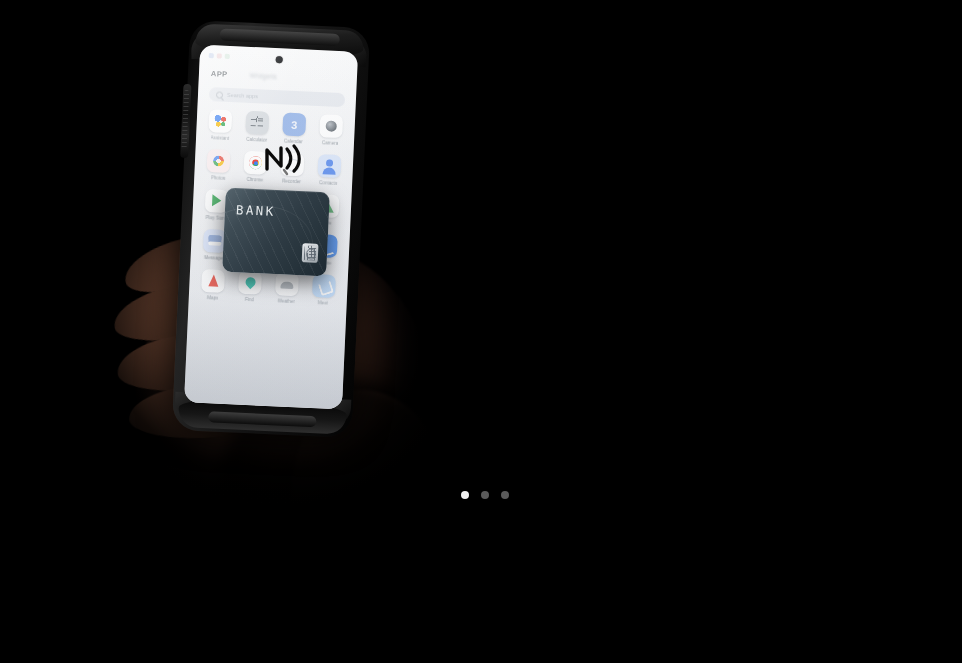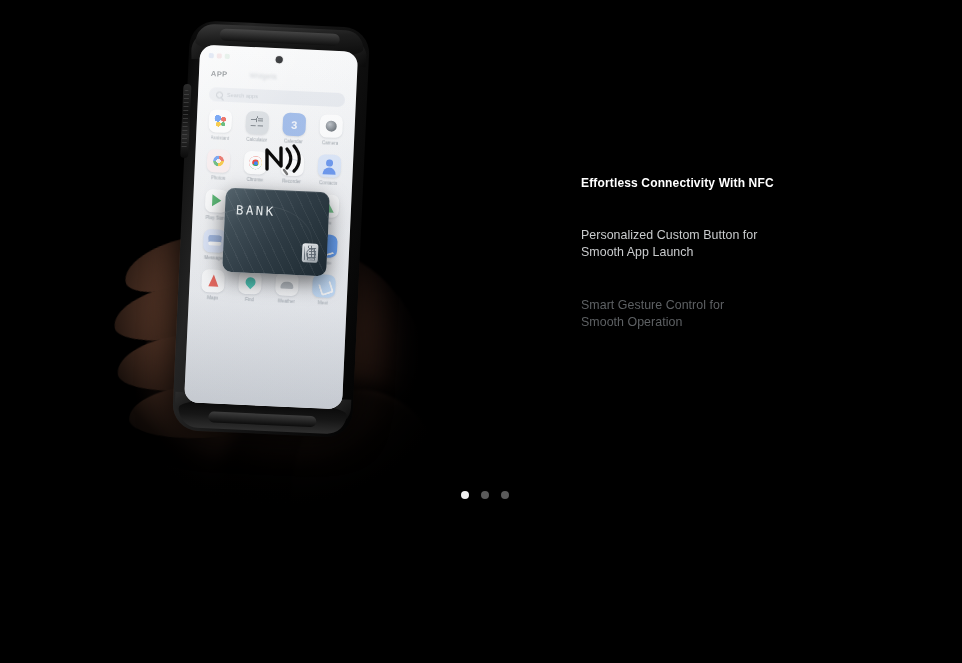--- a/index.html
+++ b/index.html
@@ -341,26 +341,19 @@
 
   <div class="nfc">
     <svg width="44" height="36" viewBox="0 0 44 36">
       <path d="M5 29 L5 10 L19 26 L19 8" stroke="#0a0a0a" stroke-width="3.4" fill="none" stroke-linecap="round" stroke-linejoin="round"></path>
       <path d="M25 9 C30 15, 30 22, 25 28" stroke="#0a0a0a" stroke-width="3.2" fill="none" stroke-linecap="round"></path>
       <path d="M32 6 C39 14, 39 24, 32 31" stroke="#0a0a0a" stroke-width="3.2" fill="none" stroke-linecap="round"></path>
       <path d="M22 30 L25 34" stroke="#0a0a0a" stroke-width="2.4" fill="none" stroke-linecap="round" opacity=".55"></path>
     </svg>
   </div>
 
-  <div class="copy">
-    <h2 class="heading">Effortless Connectivity With NFC</h2>
-    <p class="para p-primary">Personalized Custom Button for
-Smooth App Launch</p>
-    <p class="para p-secondary">Smart Gesture Control for
-Smooth Operation</p>
-  </div>
 
   <div class="dots" id="carousel-dots">
       <span class="dot active"></span>
       <span class="dot"></span>
       <span class="dot"></span>
     </div>
 </div>
 
 </body></html>

